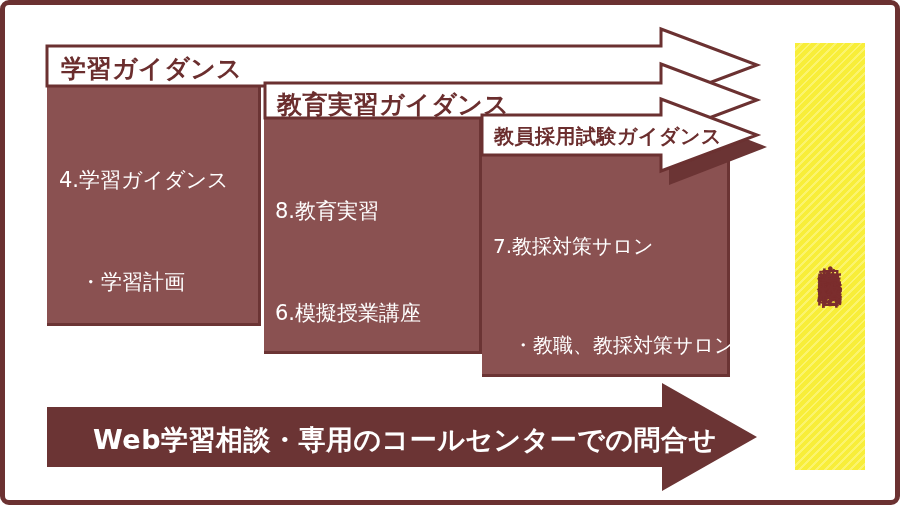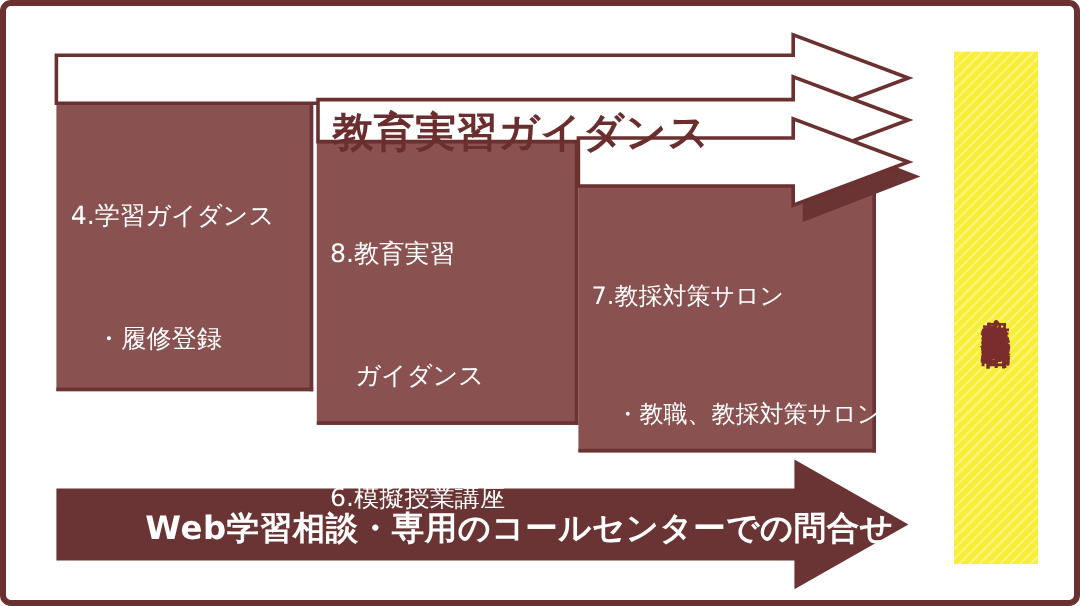--- a/index.html
+++ b/index.html
@@ -30,21 +30,21 @@
   .body-3{left:477px;top:148px;width:248px;height:224px;}
   .stage-title{
     position:absolute;
     color:#6b2e2e;
     font-weight:bold;
     z-index:3;
     white-space:nowrap;
     letter-spacing:0.5px;
   }
   .title-1{left:56px;top:47px;font-size:25px;}
-  .title-2{left:272px;top:83px;font-size:34px;}
+  .title-2{left:272px;top:83px;font-size:25px;}
   .title-3{left:489px;top:118px;font-size:20px;}
   .stage-list{
     position:absolute;
     color:#ffffff;
     z-index:3;
     white-space:pre;
   }
   .list-1{left:54px;top:90px;font-size:21px;line-height:34px;}
   .list-2{left:270px;top:121px;font-size:21px;line-height:34px;}
   .list-3{left:488px;top:159px;font-size:20px;line-height:33px;}
@@ -66,55 +66,54 @@
   }
   .support-text{
     position:absolute;
     left:88px;top:417px;
     color:#ffffff;
     font-size:27px;
     font-weight:bold;
     z-index:3;
     white-space:nowrap;
     letter-spacing:0.5px;
-    margin-left:28px;
   }
 </style>
 </head>
 <body>
 
 <div class="frame">
 
   <div class="stage-body body-1"></div>
   <div class="stage-body body-2"></div>
   <div class="stage-body body-3"></div>
 
   <svg class="svg-layer" viewBox="0 0 900 505">
     <polygon points="42,41 656,41 656,24 752,60 656,96 656,81 42,81" fill="#ffffff" stroke="#6b3131" stroke-width="3" stroke-linejoin="miter"></polygon>
     <polygon points="260,78 656,78 656,59 752,95 656,131 656,113 260,113" fill="#ffffff" stroke="#6b3131" stroke-width="3" stroke-linejoin="miter"></polygon>
     <polygon points="664,104 762,142 664,180" fill="#6b3434"></polygon>
     <polygon points="477,110 656,110 656,94 752,130 656,166 656,150 477,150" fill="#ffffff" stroke="#6b3131" stroke-width="3" stroke-linejoin="miter"></polygon>
     <polygon points="42,402 657,402 657,378 752,432 657,486 657,462 42,462" fill="#6b3434"></polygon>
   </svg>
 
+  <div class="stage-title title-1">学習ガイダンス</div>
   <div class="stage-title title-2">教育実習ガイダンス</div>
+  <div class="stage-title title-3">教員採用試験ガイダンス</div>
 
   <div class="stage-list list-1">
     <div>4.学習ガイダンス</div>
-    <div>　・履修登録</div>
     <div>　・学習計画</div>
     <div>2.レポート</div>
     
     
     
   </div>
 
   <div class="stage-list list-2">
     <div>8.教育実習</div>
-    <div>　ガイダンス</div>
     <div>6.模擬授業講座</div>
   </div>
 
   <div class="stage-list list-3">
     <div>7.教採対策サロン</div>
     <div>　・教職、教採対策サロン</div>
     
     
     
   </div>

